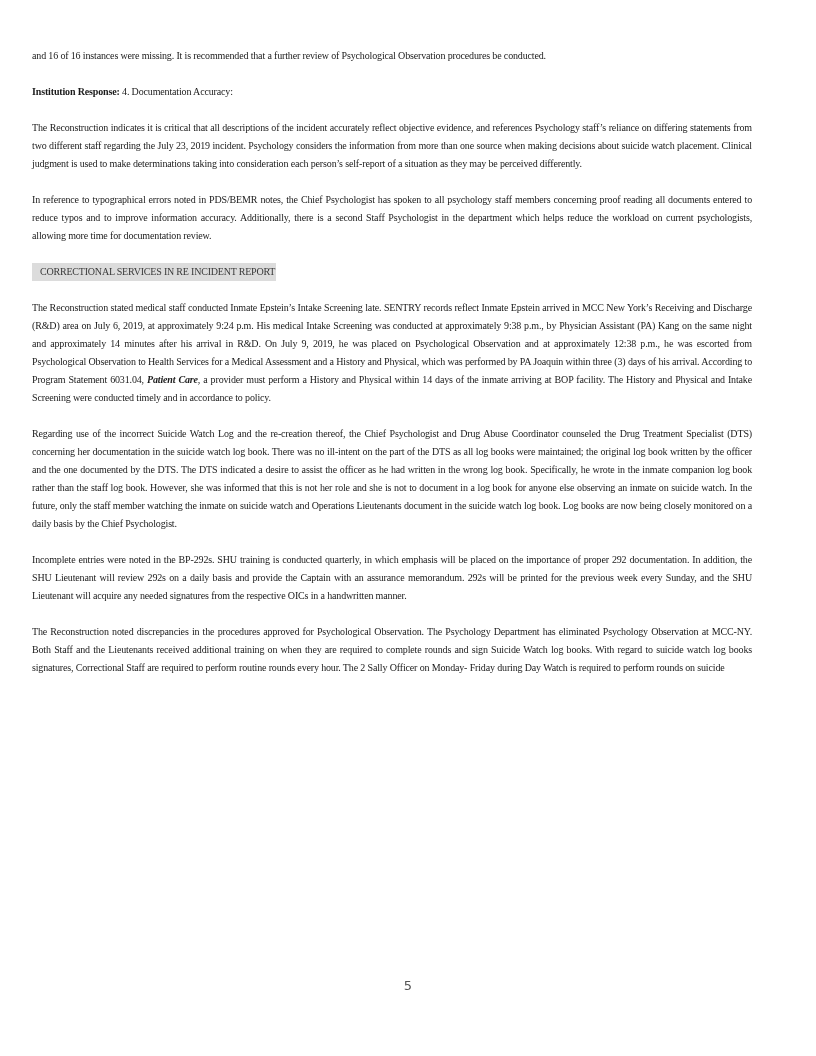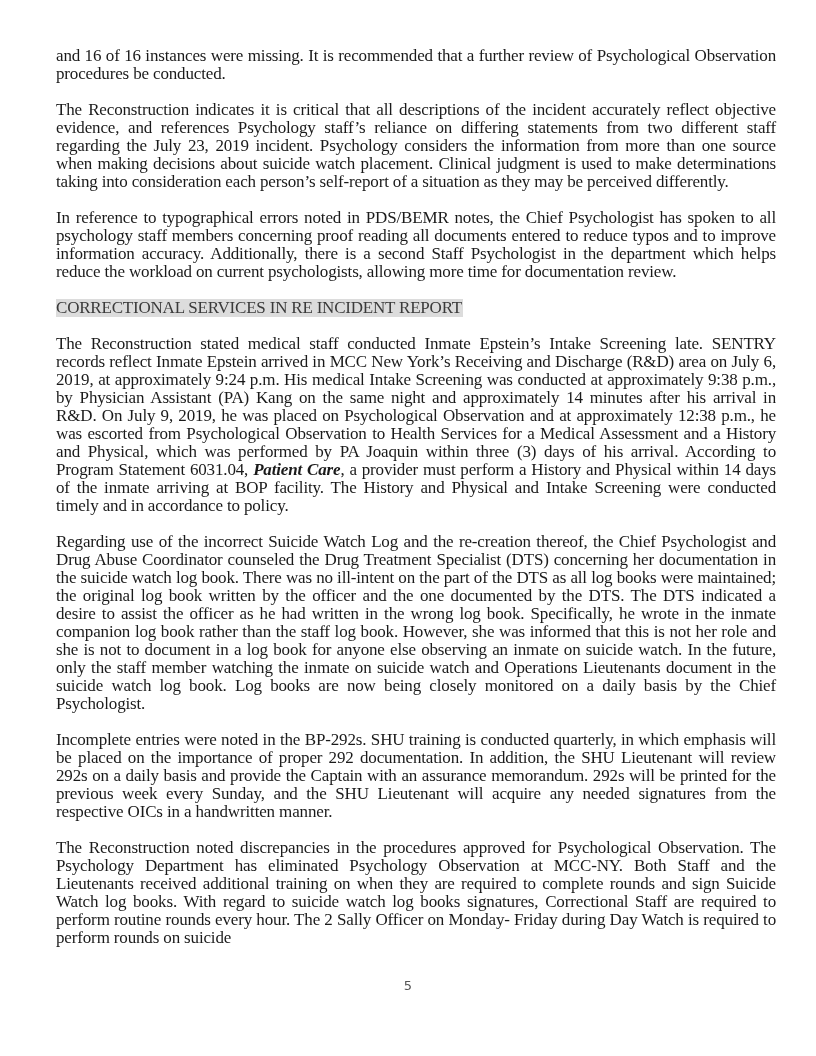--- a/index.html
+++ b/index.html
@@ -8,25 +8,25 @@
     background: #ffffff;
   }
   body {
     width: 816px;
     height: 1056px;
     position: relative;
     overflow: hidden;
   }
   .page {
     position: absolute;
-    left: 56px;
+    left: 32px;
     top: 47px;
     width: 720px;
     font-family: "Liberation Serif", "DejaVu Serif", serif;
-    font-size: 17px;
+    font-size: 10px;
     line-height: 18px;
     color: #1a1a1a;
   }
   .para {
     margin: 0 0 18px 0;
     text-align: justify;
     text-justify: inter-word;
     letter-spacing: -0.15px;
     word-spacing: 0px;
   }
@@ -40,21 +40,21 @@
     font-weight: bold;
   }
   .italic {
     font-style: italic;
     font-weight: bold;
   }
   .heading {
     display: inline-block;
     background: #dcdcdc;
     color: #3a3a3a;
-    padding: 0 1px 0 0;
+    padding: 0 1px 0 8px;
     margin: 0 0 18px 0;
     letter-spacing: -0.2px;
   }
   .heading-wrap {
     margin: 0;
   }
   .page-number {
     position: absolute;
     left: 0;
     width: 816px;
@@ -66,20 +66,21 @@
     padding-left: 0;
   }
 </style>
 </head>
 <body>
 
 <div class="page">
 
   <p class="para">and 16 of 16 instances were missing. It is recommended that a further review of Psychological Observation procedures be conducted.</p>
 
+  <p class="para left"><span class="bold">Institution Response:</span><span> 4. Documentation Accuracy:</span></p>
 
   <p class="para">The Reconstruction indicates it is critical that all descriptions of the incident accurately reflect objective evidence, and references Psychology staff’s reliance on differing statements from two different staff regarding the July 23, 2019 incident.  Psychology considers the information from more than one source when making decisions about suicide watch placement.  Clinical judgment is used to make determinations taking into consideration each person’s self-report of a situation as they may be perceived differently.</p>
 
   <p class="para">In reference to typographical errors noted in PDS/BEMR notes, the Chief Psychologist has spoken to all psychology staff members concerning proof reading all documents entered to reduce typos and to improve information accuracy. Additionally, there is a second Staff Psychologist in the department which helps reduce the workload on current psychologists, allowing more time for documentation review.</p>
 
   <div class="heading-wrap">
     <span class="heading">CORRECTIONAL SERVICES IN RE INCIDENT REPORT</span>
   </div>
 
   <p class="para"><span>The Reconstruction stated medical staff conducted Inmate Epstein’s Intake Screening late.  SENTRY records reflect Inmate Epstein arrived in MCC New York’s Receiving and Discharge (R&amp;D) area on July 6, 2019, at approximately 9:24 p.m.  His medical Intake Screening was conducted at approximately 9:38 p.m., by Physician Assistant (PA) Kang on the same night and approximately 14 minutes after his arrival in R&amp;D.  On July 9, 2019, he was placed on Psychological Observation and at approximately 12:38 p.m., he was escorted from Psychological Observation to Health Services for a Medical Assessment and a History and Physical, which was performed by PA Joaquin within three (3) days of his arrival.  According to Program Statement 6031.04, </span><span class="italic">Patient Care</span><span>, a provider must perform a History and Physical within 14 days of the inmate arriving at BOP facility. The History and Physical and Intake Screening were conducted timely and in accordance to policy.</span></p>

